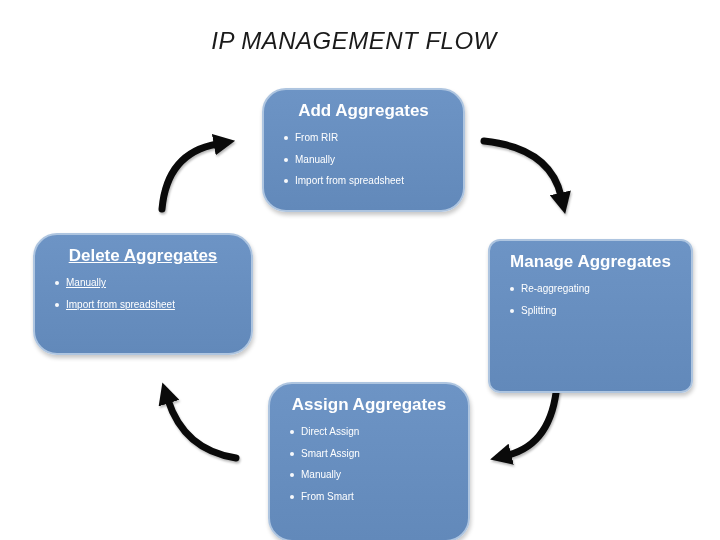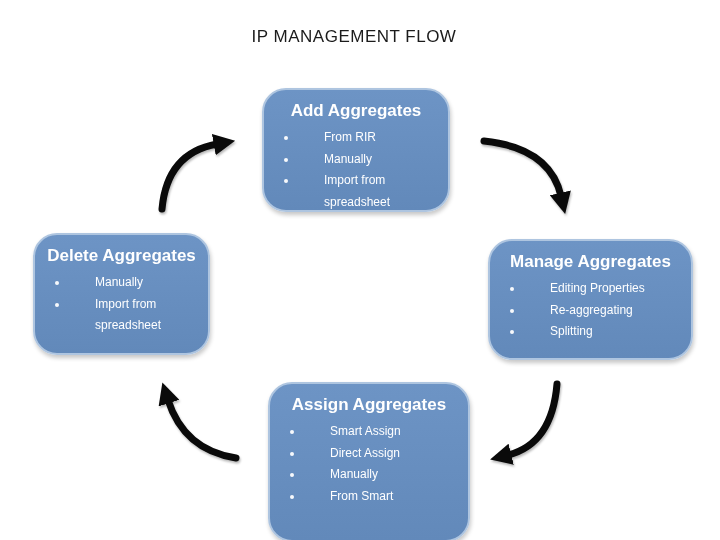--- a/index.html
+++ b/index.html
@@ -14,23 +14,24 @@
     height: 540px;
     background: var(--background, #ffffff);
     overflow: hidden;
   }
   .title {
     position: absolute;
     left: 354px;
     top: 27px;
     transform: translateX(-50%);
     white-space: nowrap;
-    font-size: 17px;
+    font-size: 24px;
     letter-spacing: 0.5px;
     color: var(--title, #1b1b1b);
+    font-style: italic;
   }
   .arrows {
     position: absolute;
     left: 0;
     top: 0;
     width: 720px;
     height: 540px;
   }
   .arrows path.curve {
     fill: none;
@@ -44,40 +45,40 @@
   }
   .node {
     position: absolute;
     box-sizing: border-box;
     border-radius: 24px;
     background: linear-gradient(180deg, var(--box-fill, #6d94c5), var(--box-fill-bottom, #6289ba));
     border: 2px solid var(--box-border, #aec5e0);
     box-shadow: 1px 3px 4px rgba(0,0,0,0.22);
     color: var(--box-text, #ffffff);
   }
-  .node-add    { left: 262px; top:  88px; width: 188px; height: 124px; }
-  .node-manage { left: 488px; top: 239px; width: 205px; height: 121px; }
+  .node-add    { left: 262px; top:  88px; width: 203px; height: 124px; }
+  .node-manage { left: 488px; top: 239px; width: 205px; height: 154px; border-radius: 12px; }
   .node-assign { left: 268px; top: 382px; width: 202px; height: 160px; }
-  .node-delete { left:  33px; top: 233px; width: 177px; height: 122px; }
+  .node-delete { left:  33px; top: 233px; width: 220px; height: 122px; text-decoration: underline; }
   .node-title {
     margin-top: 9px;
     text-align: center;
     font-size: 17px;
     font-weight: 700;
     line-height: 24px;
   }
   .node-items {
     list-style: none;
     margin: 4px 0 0 0;
     padding: 0;
   }
   .node-items li {
     position: relative;
-    padding-left: 60px;
-    font-size: 12px;
+    padding-left: 31px;
+    font-size: 10px;
     line-height: 21.5px;
   }
   .node-items li::before {
     content: "";
     position: absolute;
     left: 20px;
     top: 9px;
     width: 4px;
     height: 4px;
     border-radius: 50%;
@@ -108,31 +109,30 @@
     <ul class="node-items">
       <li>From RIR</li>
       <li>Manually</li>
       <li>Import from spreadsheet</li>
     </ul>
   </div>
 
   <div class="node node-manage">
     <div class="node-title">Manage Aggregates</div>
     <ul class="node-items">
-      <li>Editing Properties</li>
       <li>Re-aggregating</li>
       <li>Splitting</li>
     </ul>
   </div>
 
   <div class="node node-assign">
     <div class="node-title">Assign Aggregates</div>
     <ul class="node-items">
+      <li>Direct Assign</li>
       <li>Smart Assign</li>
-      <li>Direct Assign</li>
       <li>Manually</li>
       <li>From Smart</li>
     </ul>
   </div>
 
   <div class="node node-delete">
     <div class="node-title">Delete Aggregates</div>
     <ul class="node-items">
       <li>Manually</li>
       <li>Import from spreadsheet</li>

